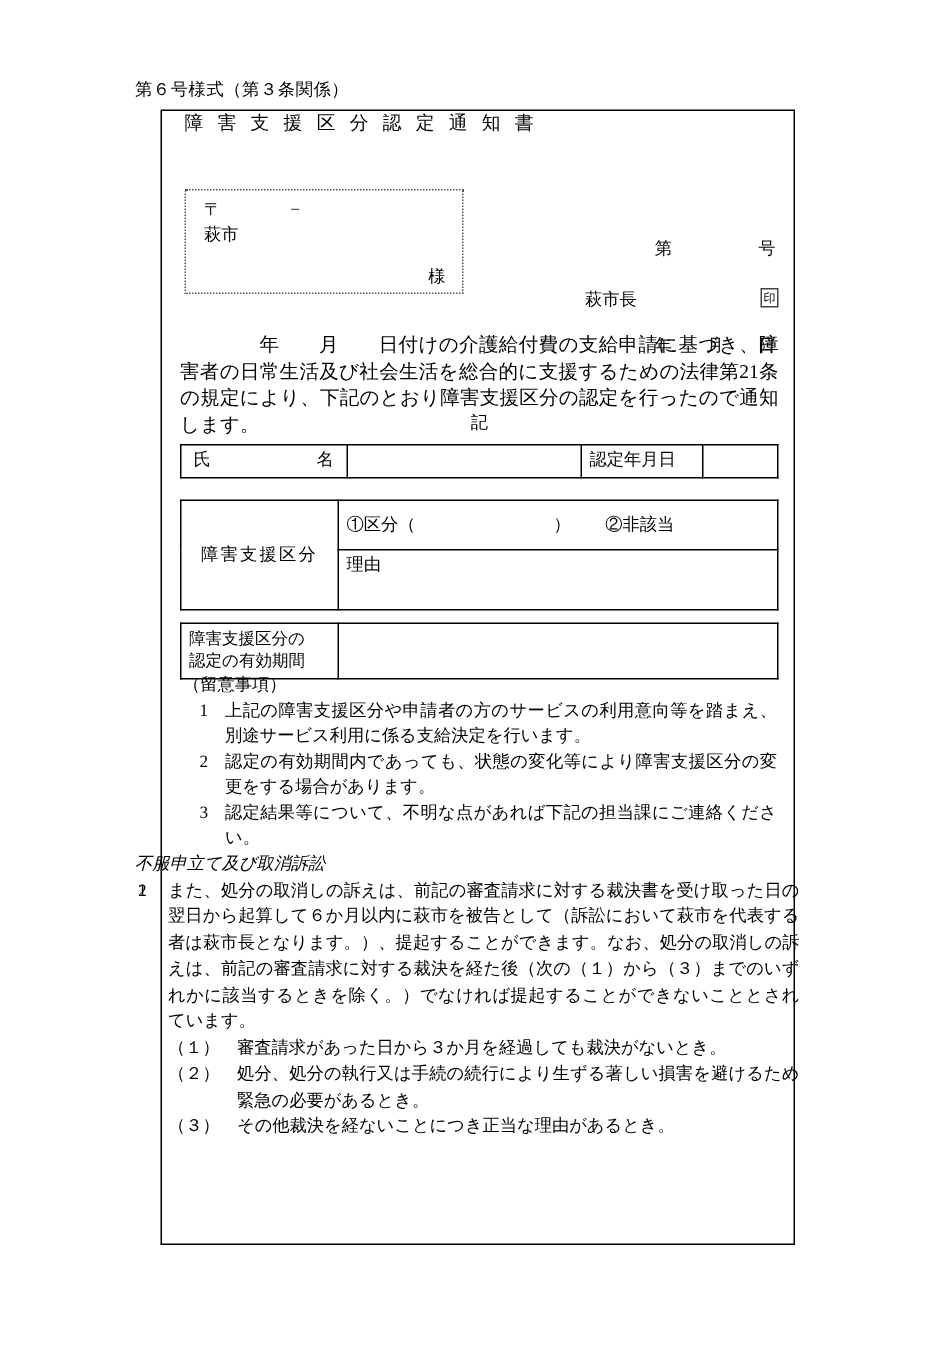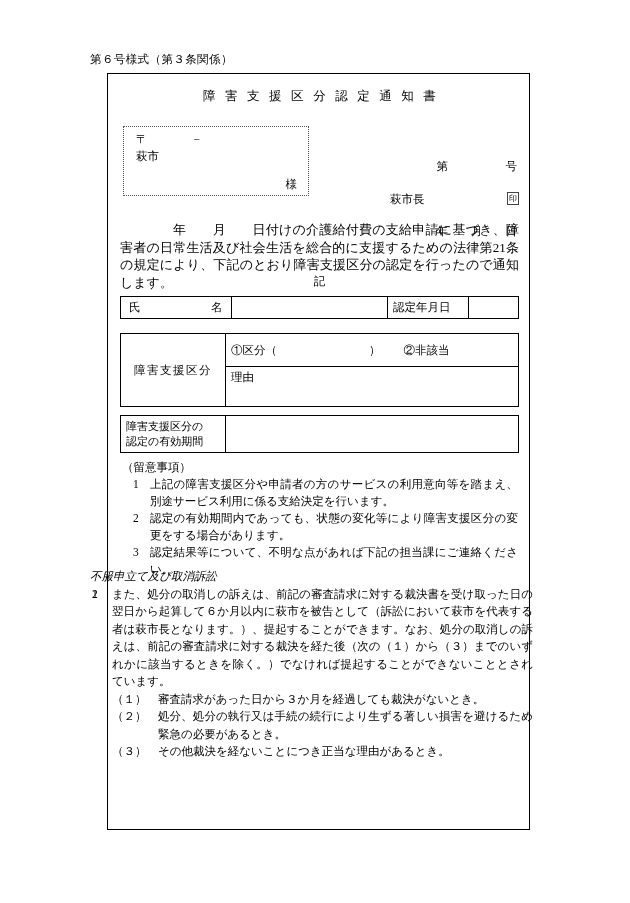--- a/index.html
+++ b/index.html
@@ -43,22 +43,21 @@
   .inner {
     position: absolute;
     left: 0; top: 0;
     width: 423px;
     height: 757px;
     box-sizing: border-box;
     padding: 0 12px;
   }
   
   .doc-title {
-    margin-top: 14px;
-    text-align: center;
+    text-align: left;
     font-size: 12.5px;
     letter-spacing: 3.2px;
     padding-left: 3px;
     font-family: Liberation Serif, serif;
   }
   
   .numdate {
     position: absolute;
     right: 14px;
     top: 36px;
@@ -181,21 +180,21 @@
   }
   .valid-label {
     line-height: 14px;
     font-size: 11px;
     font-family: Liberation Serif, serif;
   }
   
   .notes {
     position: absolute;
     left: 14px;
-    top: 385px;
+    top: 375px;
     width: 396px;
     font-size: 11.5px;
     line-height: 17px;
   }
   .notes .head { margin-bottom: 0; }
   .notes ol {
     margin: 0;
     padding: 0;
     list-style: none;
   }

